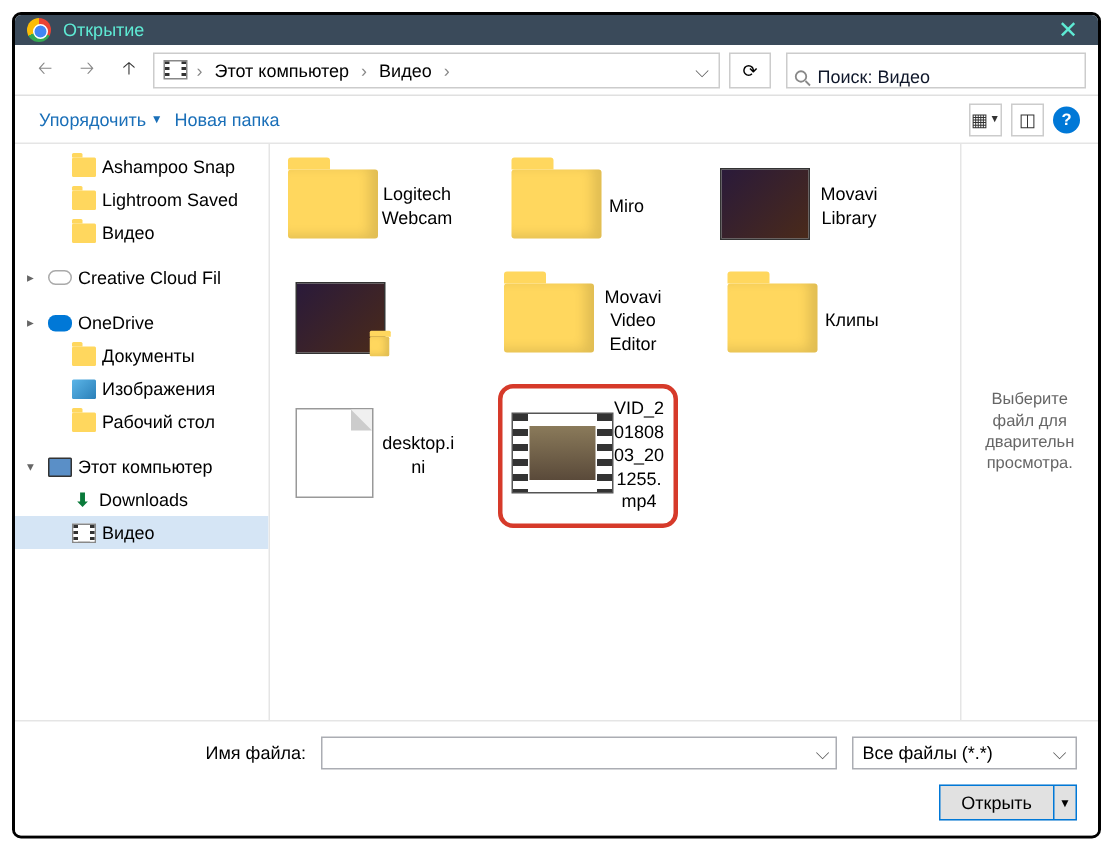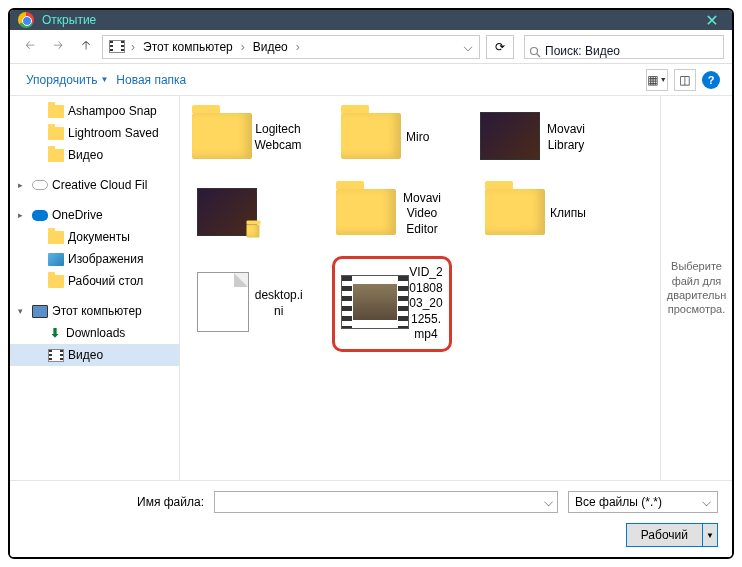--- a/index.html
+++ b/index.html
@@ -53,21 +53,21 @@
 .thumb-dark{width:60px;height:48px;background:linear-gradient(135deg,#2a1a3a,#4a2a1a);border:1px solid #333}
 .thumb-doc{width:52px;height:60px;background:#fff;border:1px solid #999;position:relative}
 .thumb-doc::before{content:"";position:absolute;top:0;right:0;border-style:solid;border-width:0 14px 14px 0;border-color:transparent #f0f0f0 transparent transparent}
 .thumb-doc::after{content:"";position:absolute;top:0;right:0;border-style:solid;border-width:14px 0 0 14px;border-color:transparent transparent transparent #ccc}
 .thumb-video{width:68px;height:54px;background:#fff;border:1px solid #555;position:relative;display:flex;align-items:center;justify-content:center}
 .thumb-video::before,.thumb-video::after{content:"";position:absolute;top:0;bottom:0;width:10px;background:repeating-linear-gradient(#333 0 5px,#fff 5px 10px)}
 .thumb-video::before{left:0}.thumb-video::after{right:0}
 .thumb-video-inner{width:44px;height:36px;background:linear-gradient(#8a7a5a,#5a4a3a)}
 .thumb-overlay{position:absolute;bottom:-4px;right:-4px;width:26px;height:26px}
 .flabel{line-height:1.3;word-break:break-word}
-.preview{width:72px;border-left:1px solid #e5e5e5;display:flex;align-items:center;justify-content:center;padding:8px;color:#666;text-align:center;font-size:11px;line-height:1.3}
+.preview{width:92px;border-left:1px solid #e5e5e5;display:flex;align-items:center;justify-content:center;padding:8px;color:#666;text-align:center;font-size:11px;line-height:1.3}
 .bottom{border-top:1px solid #e5e5e5;padding:10px 14px;display:flex;flex-direction:column;gap:10px;background:#fff}
 .row1{display:flex;align-items:center;gap:10px}
 .fnlabel{width:180px;text-align:right}
 .fninput{flex:1;height:22px;border:1px solid #abadb3;display:flex;align-items:center;padding:0 4px}
 .fninput .drop{margin-left:auto;color:#555}
 .filter{width:150px;height:22px;border:1px solid #abadb3;display:flex;align-items:center;padding:0 6px}
 .filter .drop{margin-left:auto;color:#555}
 .row2{display:flex;justify-content:flex-end;gap:8px}
 .btn{height:24px;border:1px solid #adadad;background:#e1e1e1;padding:0 14px;display:flex;align-items:center}
 .btn.primary{border:1px solid #0078d7;display:flex;padding:0}
@@ -248,19 +248,19 @@
           <span></span>
           <span class="drop">⌵</span>
         </div>
       <div class="filter">
           <span>Все файлы (*.*)</span>
           <span class="drop">⌵</span>
         </div>
     </div>
     <div class="row2">
       <div class="btn primary">
-        <div class="main">Рабочий</div>
+        <div class="main">Открыть</div>
         <div class="split">▼</div>
       </div>
     </div>
   </div>
 
 </div>
 
 </body></html>

